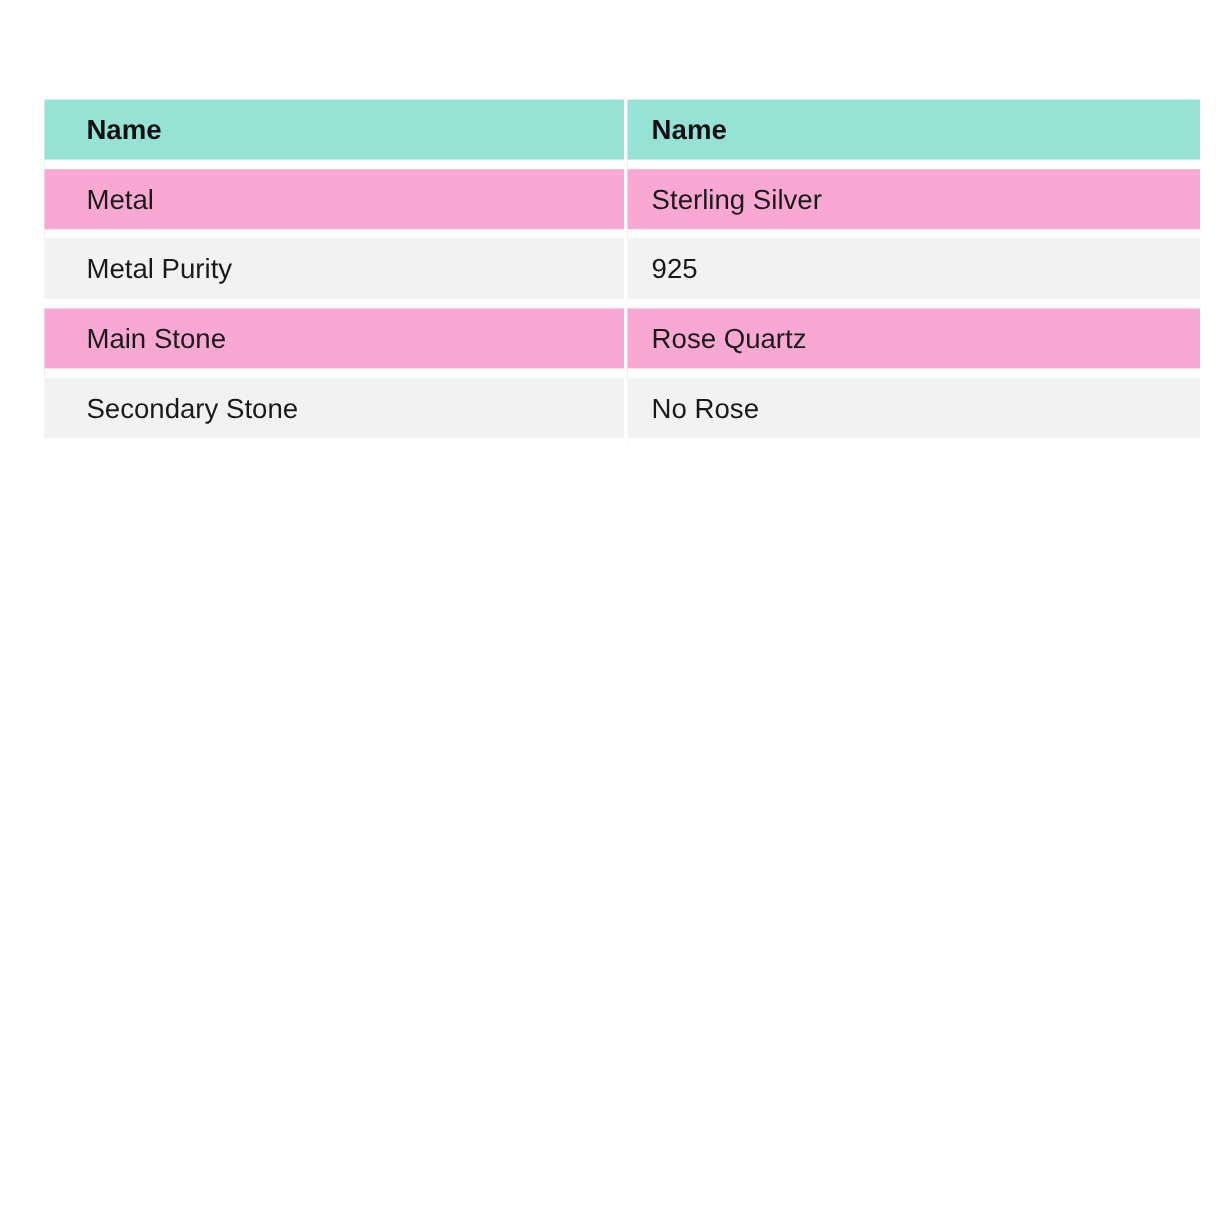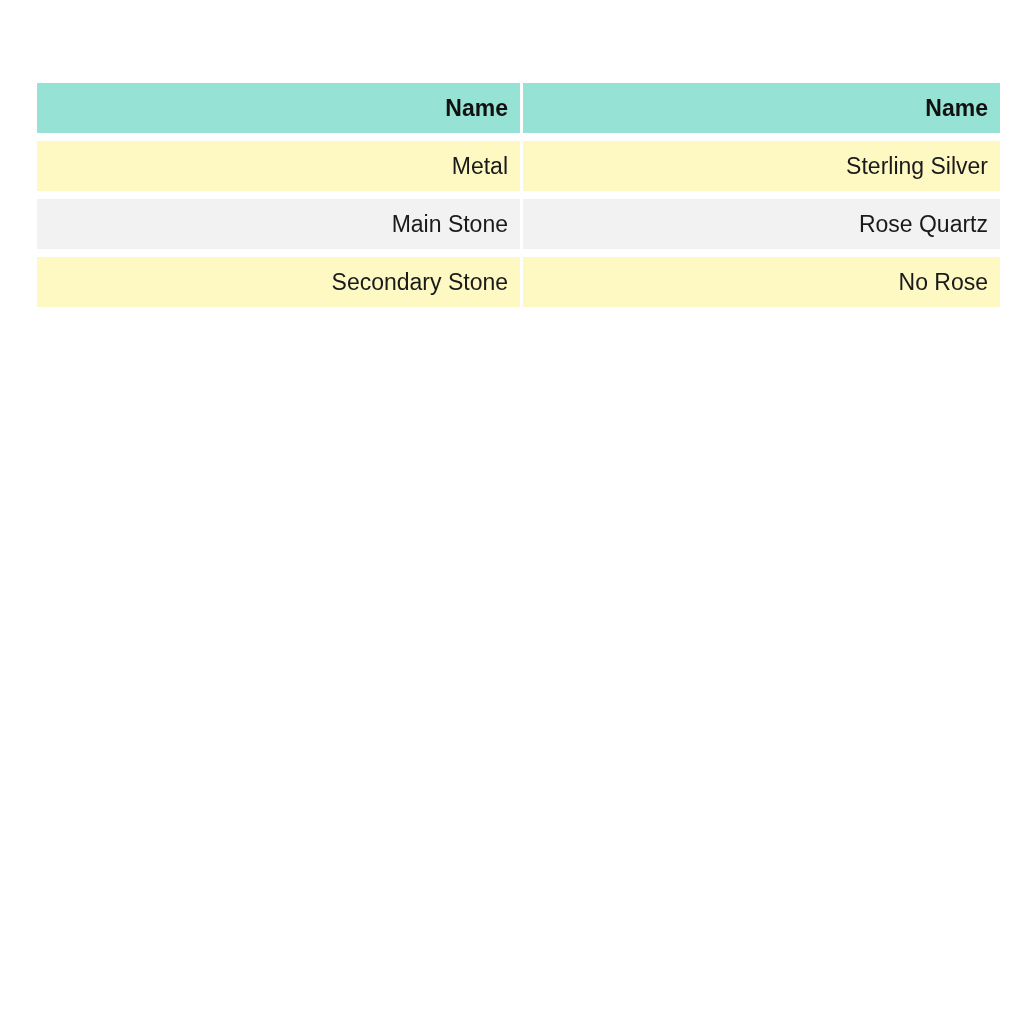--- a/index.html
+++ b/index.html
@@ -25,40 +25,40 @@
     border-spacing: 0;
     table-layout: fixed;
   }
   .spec-table col.c-name  { width: 486px; }
   .spec-table col.c-value { width: 477px; }
   .spec-table th,
   .spec-table td {
     box-sizing: border-box;
     height: 58px;
     vertical-align: middle;
-    text-align: right;
+    text-align: left;
     font-size: 23px;
     color: #1a1a1a;
     border-bottom: 8px solid #ffffff;
     padding: 0 12px 0 20px;
     overflow: hidden;
     white-space: nowrap;
   }
   .spec-table th:first-child,
   .spec-table td:first-child {
     border-right: 3px solid #ffffff;
     padding-left: 35px;
   }
   .spec-table thead th {
     background: #96e2d4;
     font-weight: 600;
     color: #111111;
   }
   .spec-table tbody td {
-    background: #fef9c3;
+    background: #f9a8d4;
     font-weight: 400;
   }
   .spec-table tbody tr:nth-child(even) td {
     background: #f2f2f2;
   }
 </style>
 </head>
 <body>
 
 <div class="page">
@@ -72,20 +72,24 @@
         <th>Name</th>
         <th>Name</th>
       </tr>
     </thead>
     <tbody>
       <tr>
         <td>Metal</td>
         <td>Sterling Silver</td>
       </tr>
       <tr>
+        <td>Metal Purity</td>
+        <td>925</td>
+      </tr>
+      <tr>
         <td>Main Stone</td>
         <td>Rose Quartz</td>
       </tr>
       <tr>
         <td>Secondary Stone</td>
         <td>No Rose</td>
       </tr>
     </tbody>
   </table>
 </div>

